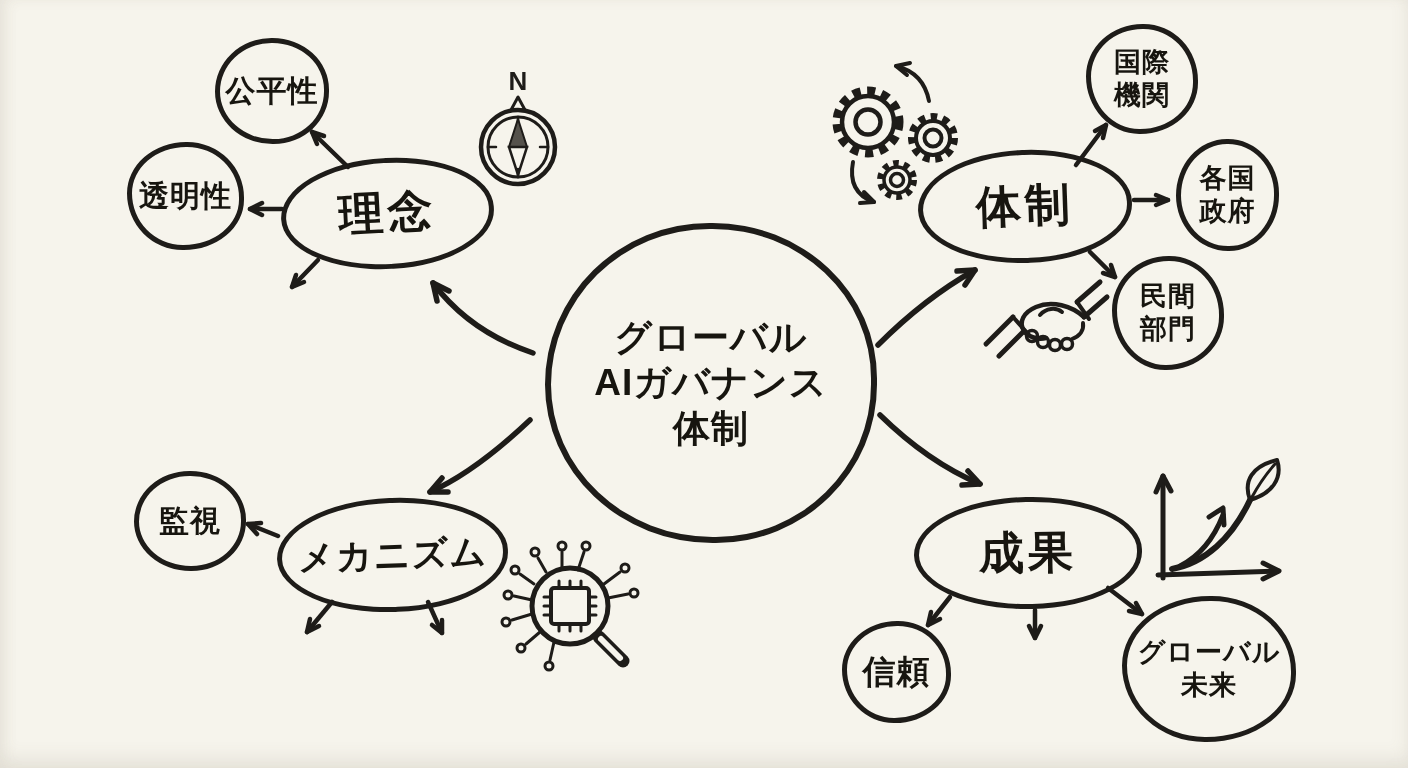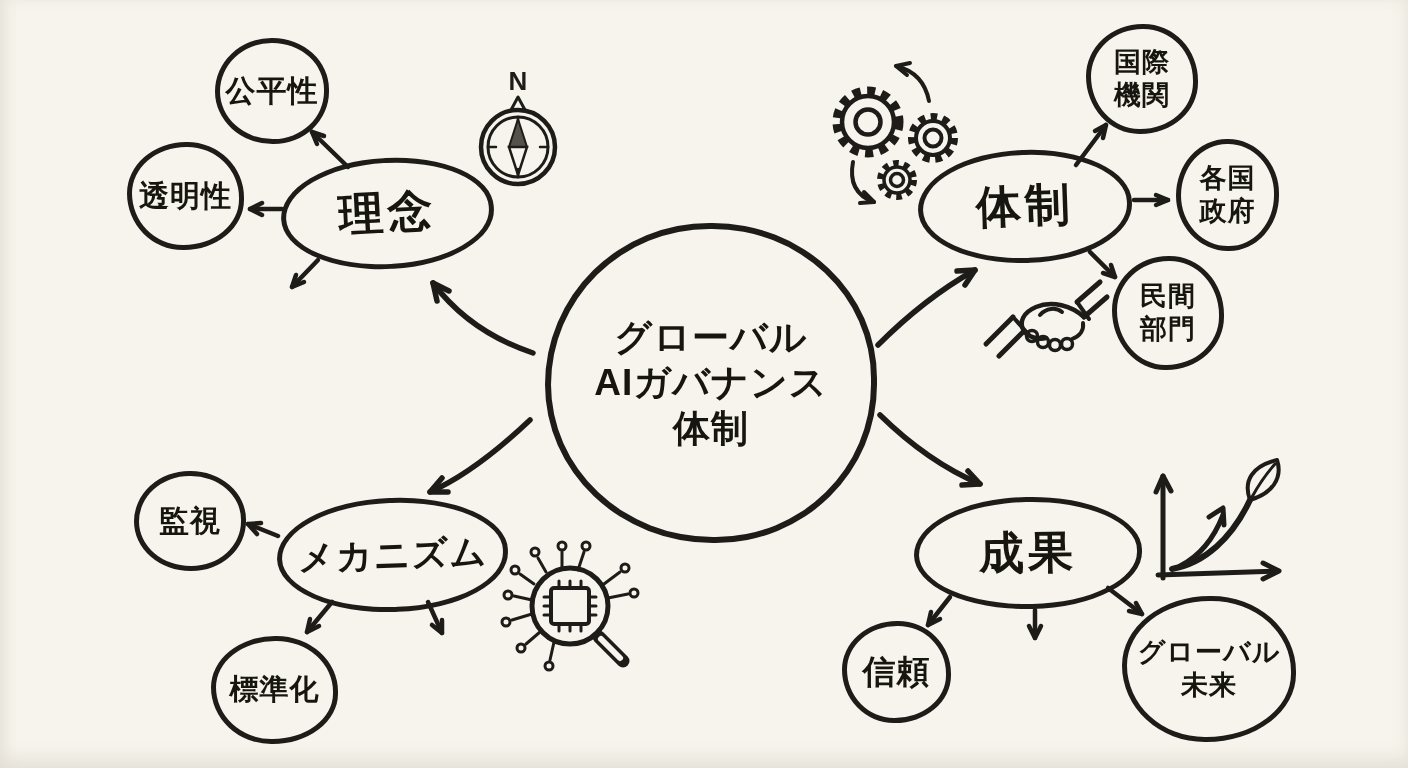--- a/index.html
+++ b/index.html
@@ -182,20 +182,19 @@
   <div class="node branch b-structure">体制</div>
   <div class="node sat s-intl wob2">国際
 機関</div>
   <div class="node sat s-govts">各国
 政府</div>
   <div class="node sat s-private wob2">民間
 部門</div>
 
   <div class="node branch b-mechanism">メカニズム</div>
   <div class="node sat s-monitoring">監視</div>
-  <div class="node sat s-standardization wob2">標準化</div>
 
   <div class="node branch b-outcomes">成果</div>
   <div class="node sat s-trust wob2">信頼</div>
   <div class="node sat s-sustainable wob2">グローバル
 未来</div>
 
 </div>
 
 </body></html>

